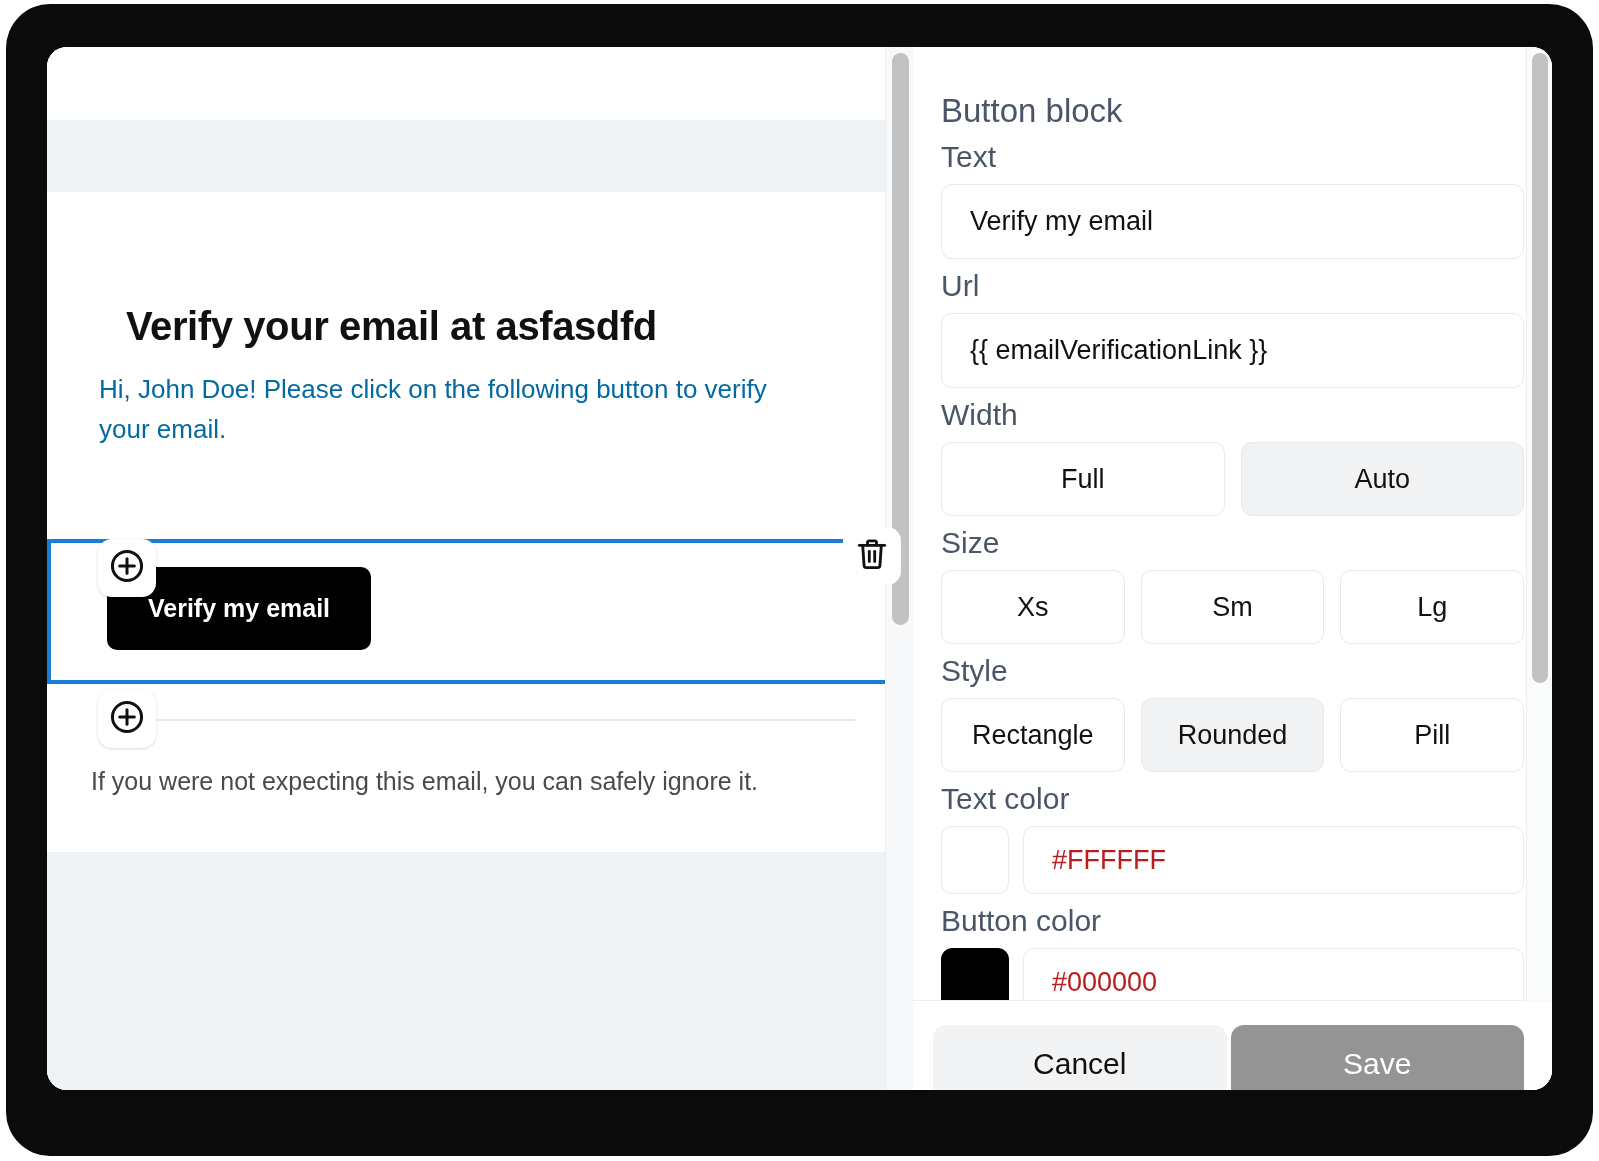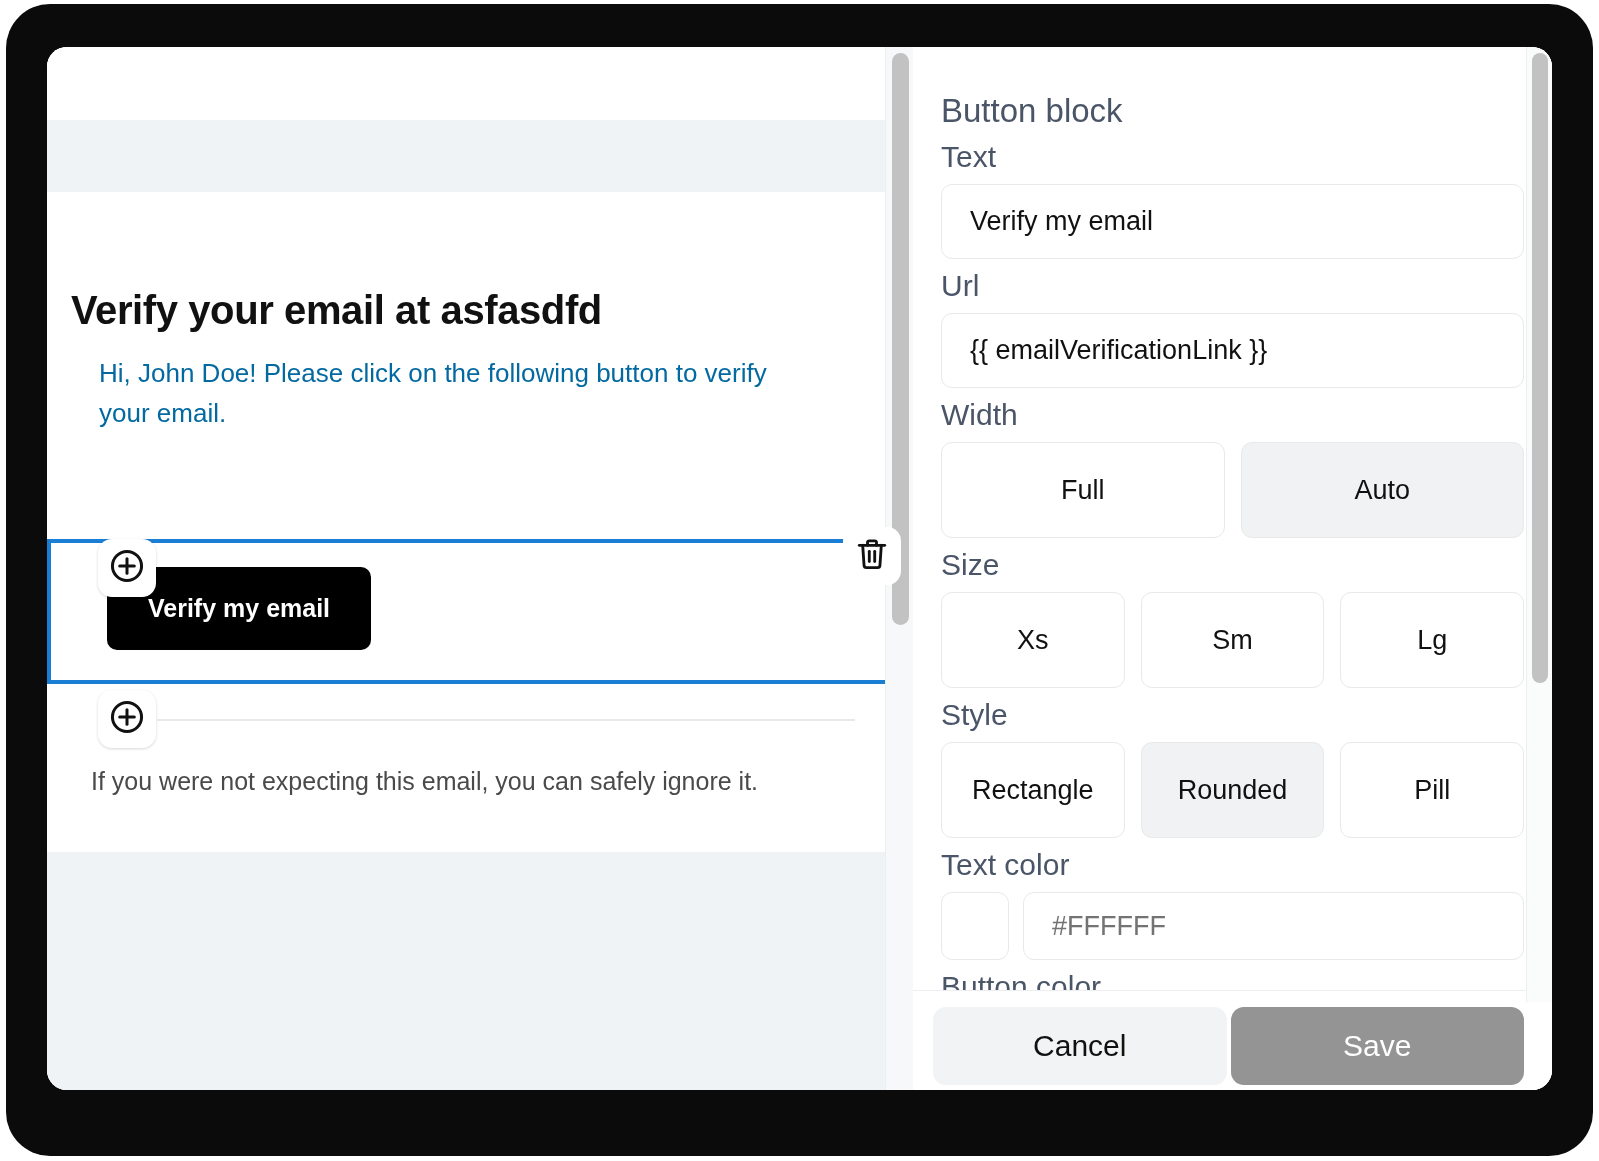--- a/index.html
+++ b/index.html
@@ -76,22 +76,23 @@
     left: 0; top: 145px;
     width: 866px;
     padding: 95px 0 0 0;
   }
 
   .email-heading {
     font-size: 40px;
     font-weight: bold;
     color: #111111;
     letter-spacing: -0.4px;
-    padding: 0 24px;
+    padding: 0 79px;
     line-height: 1.15;
+    margin-top: 16px;
   }
 
   .email-paragraph {
     font-size: 26px;
     color: #0369a1;
     line-height: 1.55;
     padding: 0 52px;
     margin-top: 20px;
     max-width: 810px;
   }
@@ -240,21 +241,21 @@
     font-size: 27px;
     color: #111111;
     padding: 0 28px;
     font-family: "Liberation Sans", sans-serif;
     outline: none;
   }
 
   .seg-row { display: flex; gap: 16px; }
   .seg-btn {
     flex: 1;
-    height: 96px;
+    height: 74px;
     border: 1.5px solid #e7e9eb;
     border-radius: 11px;
     background: #ffffff;
     font-size: 27px;
     color: #111111;
     cursor: pointer;
     font-family: "Liberation Sans", sans-serif;
   }
   .seg-btn.selected { background: #f1f2f4; }
 
@@ -267,21 +268,21 @@
     cursor: pointer;
     flex-shrink: 0;
   }
   .color-input {
     flex: 1;
     height: 68px;
     border: 1.5px solid #e7e9eb;
     border-radius: 11px;
     background: #ffffff;
     font-size: 27px;
-    color: #737373;
+    color: #b91c1c;
     padding: 0 28px;
     font-family: "Liberation Sans", sans-serif;
     outline: none;
   }
 
   
   #settings-scrollbar {
     position: absolute;
     right: 0; top: 0;
     width: 26px;
@@ -296,26 +297,26 @@
     top: 6px;
     width: 16px;
     height: 630px;
     background: #c2c2c2;
     border-radius: 8px;
     cursor: pointer;
   }
 
   
   #settings-footer {
-    height: 100px;
+    height: 90px;
     border-top: 1.5px solid #eceef0;
     background: #ffffff;
     display: flex;
     gap: 4px;
-    padding: 16px 28px 0 20px;
+    padding: 24px 28px 0 20px;
     align-items: flex-start;
   }
   .footer-btn {
     flex: 1;
     height: 78px;
     border-radius: 13px;
     border: none;
     font-size: 30px;
     cursor: pointer;
     font-family: "Liberation Sans", sans-serif;

